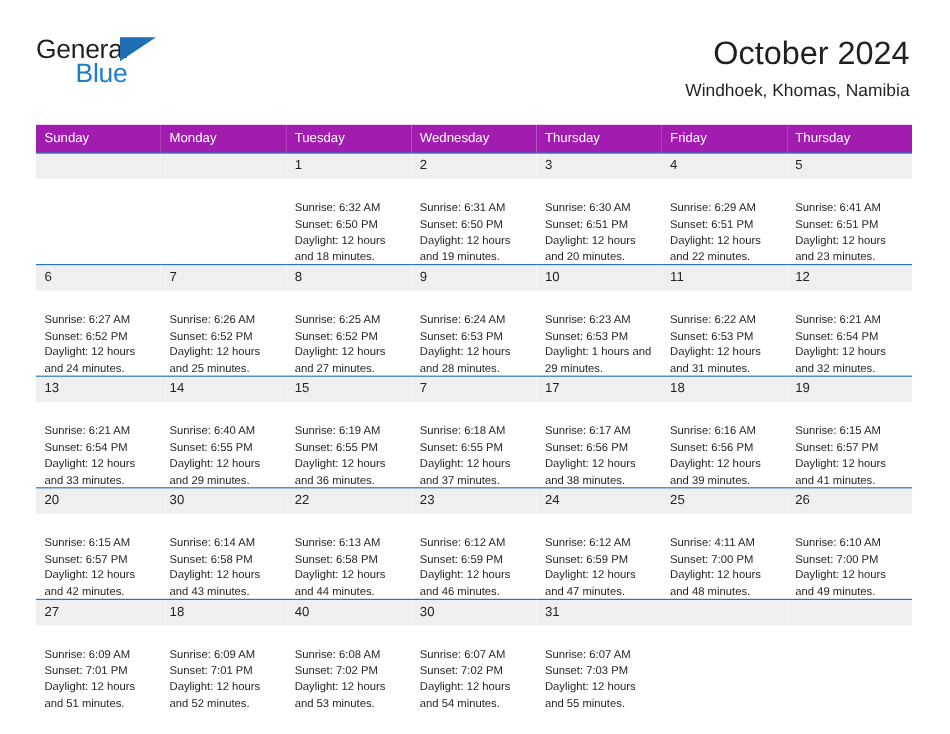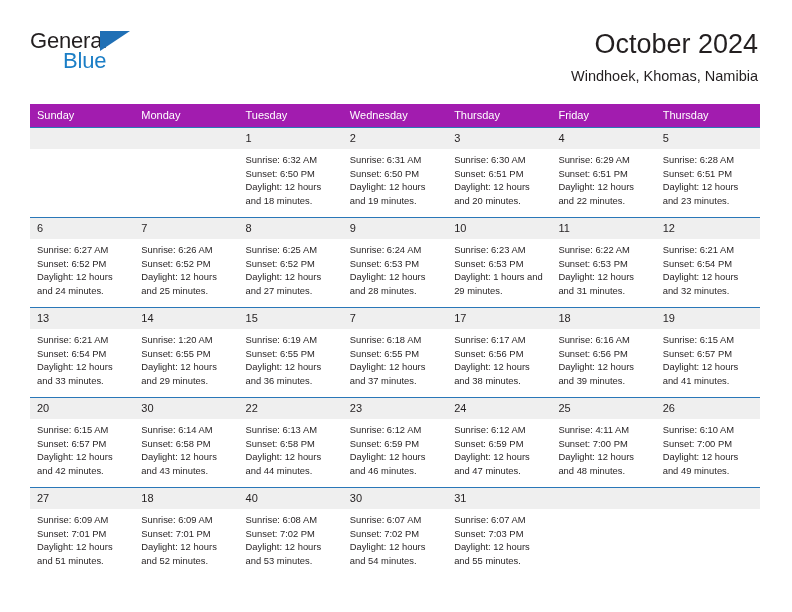--- a/index.html
+++ b/index.html
@@ -125,20 +125,21 @@
   }
   td.empty .daynum {
     background: #efefef;
     color: transparent;
   }
   .info {
     padding: 4px 6px 0 7px;
     font-size: 9.4px;
     line-height: 13.5px;
     color: #231f20;
+    margin-top: 13px;
   }
   .info div {
     white-space: nowrap;
   }
   .info .daylight {
     white-space: normal;
   }
 </style>
 </head>
 <body>
@@ -205,21 +206,21 @@
             <div class="daynum">4</div>
             <div class="info">
               <div>Sunrise: 6:29 AM</div>
               <div>Sunset: 6:51 PM</div>
               <div class="daylight">Daylight: 12 hours and 22 minutes.</div>
             </div>
           </td>
           <td class="">
             <div class="daynum">5</div>
             <div class="info">
-              <div>Sunrise: 6:28 AM</div>
+              <div>Sunrise: 6:41 AM</div>
               <div>Sunset: 6:51 PM</div>
               <div class="daylight">Daylight: 12 hours and 23 minutes.</div>
             </div>
           </td>
         </tr>
         <tr class="week-row">
           <td class="">
             <div class="daynum">6</div>
             <div class="info">
               <div>Sunrise: 6:27 AM</div>
@@ -281,21 +282,21 @@
             <div class="daynum">13</div>
             <div class="info">
               <div>Sunrise: 6:21 AM</div>
               <div>Sunset: 6:54 PM</div>
               <div class="daylight">Daylight: 12 hours and 33 minutes.</div>
             </div>
           </td>
           <td class="">
             <div class="daynum">14</div>
             <div class="info">
-              <div>Sunrise: 1:20 AM</div>
+              <div>Sunrise: 6:40 AM</div>
               <div>Sunset: 6:55 PM</div>
               <div class="daylight">Daylight: 12 hours and 29 minutes.</div>
             </div>
           </td>
           <td class="">
             <div class="daynum">15</div>
             <div class="info">
               <div>Sunrise: 6:19 AM</div>
               <div>Sunset: 6:55 PM</div>
               <div class="daylight">Daylight: 12 hours and 36 minutes.</div>

